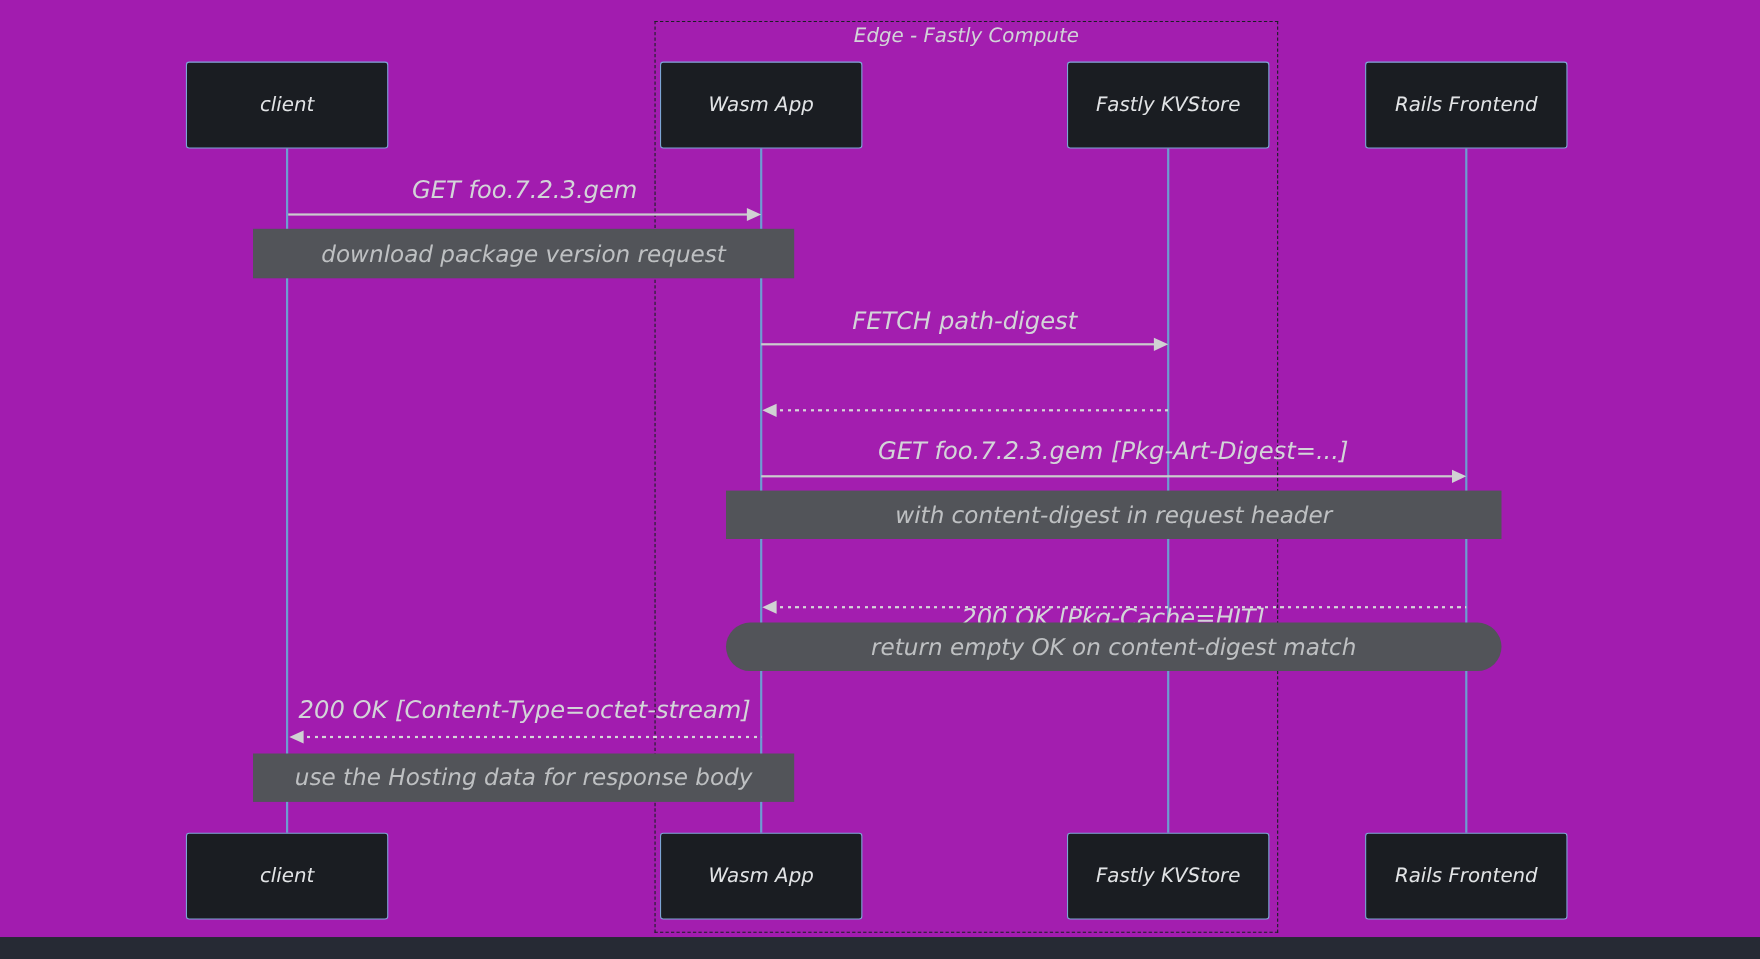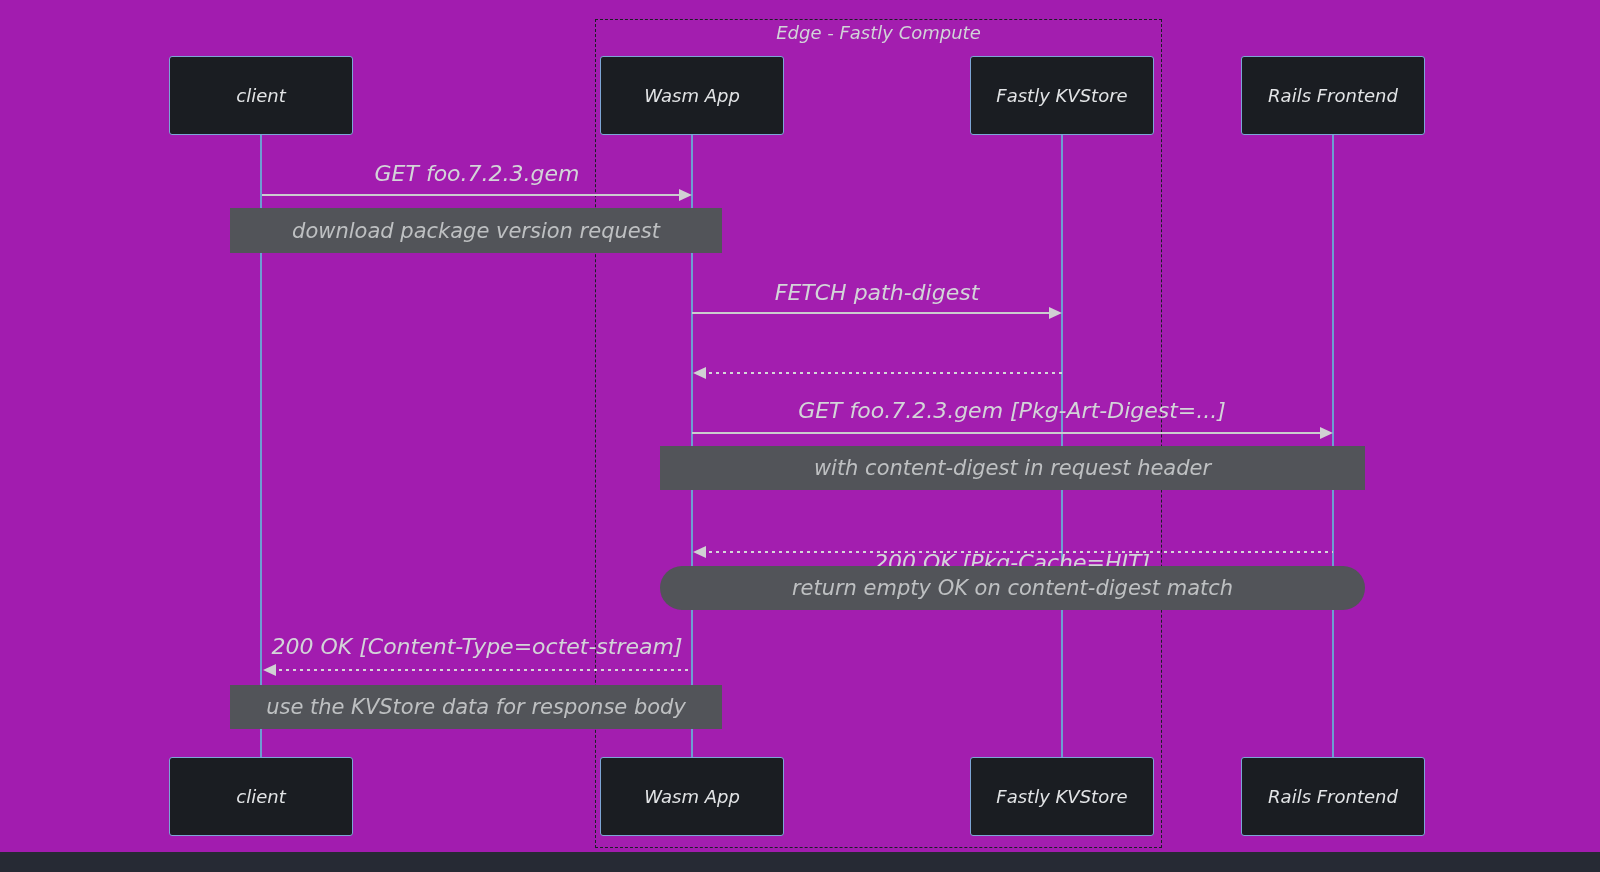--- a/index.html
+++ b/index.html
@@ -155,21 +155,21 @@
     <span>return empty OK on content-digest match</span>
   </div>
 
   <div class="msg-label" style="left:477px;top:636px;">200 OK [Content-Type=octet-stream]</div>
   <div class="arrow dashed dir-left" style="left:263px;top:664px;width:429px;">
     <div class="line"></div>
     <div class="head"></div>
   </div>
 
   <div class="note" style="left:230px;top:685px;width:492px;height:44px;">
-    <span>use the KVStore data for response body</span>
+    <span>use the Hosting data for response body</span>
   </div>
 
   <div class="actor" style="left:169px;top:757px;width:184px;height:79px;">
     <span>client</span>
   </div>
   <div class="actor" style="left:600px;top:757px;width:184px;height:79px;">
     <span>Wasm App</span>
   </div>
   <div class="actor" style="left:970px;top:757px;width:184px;height:79px;">
     <span>Fastly KVStore</span>

